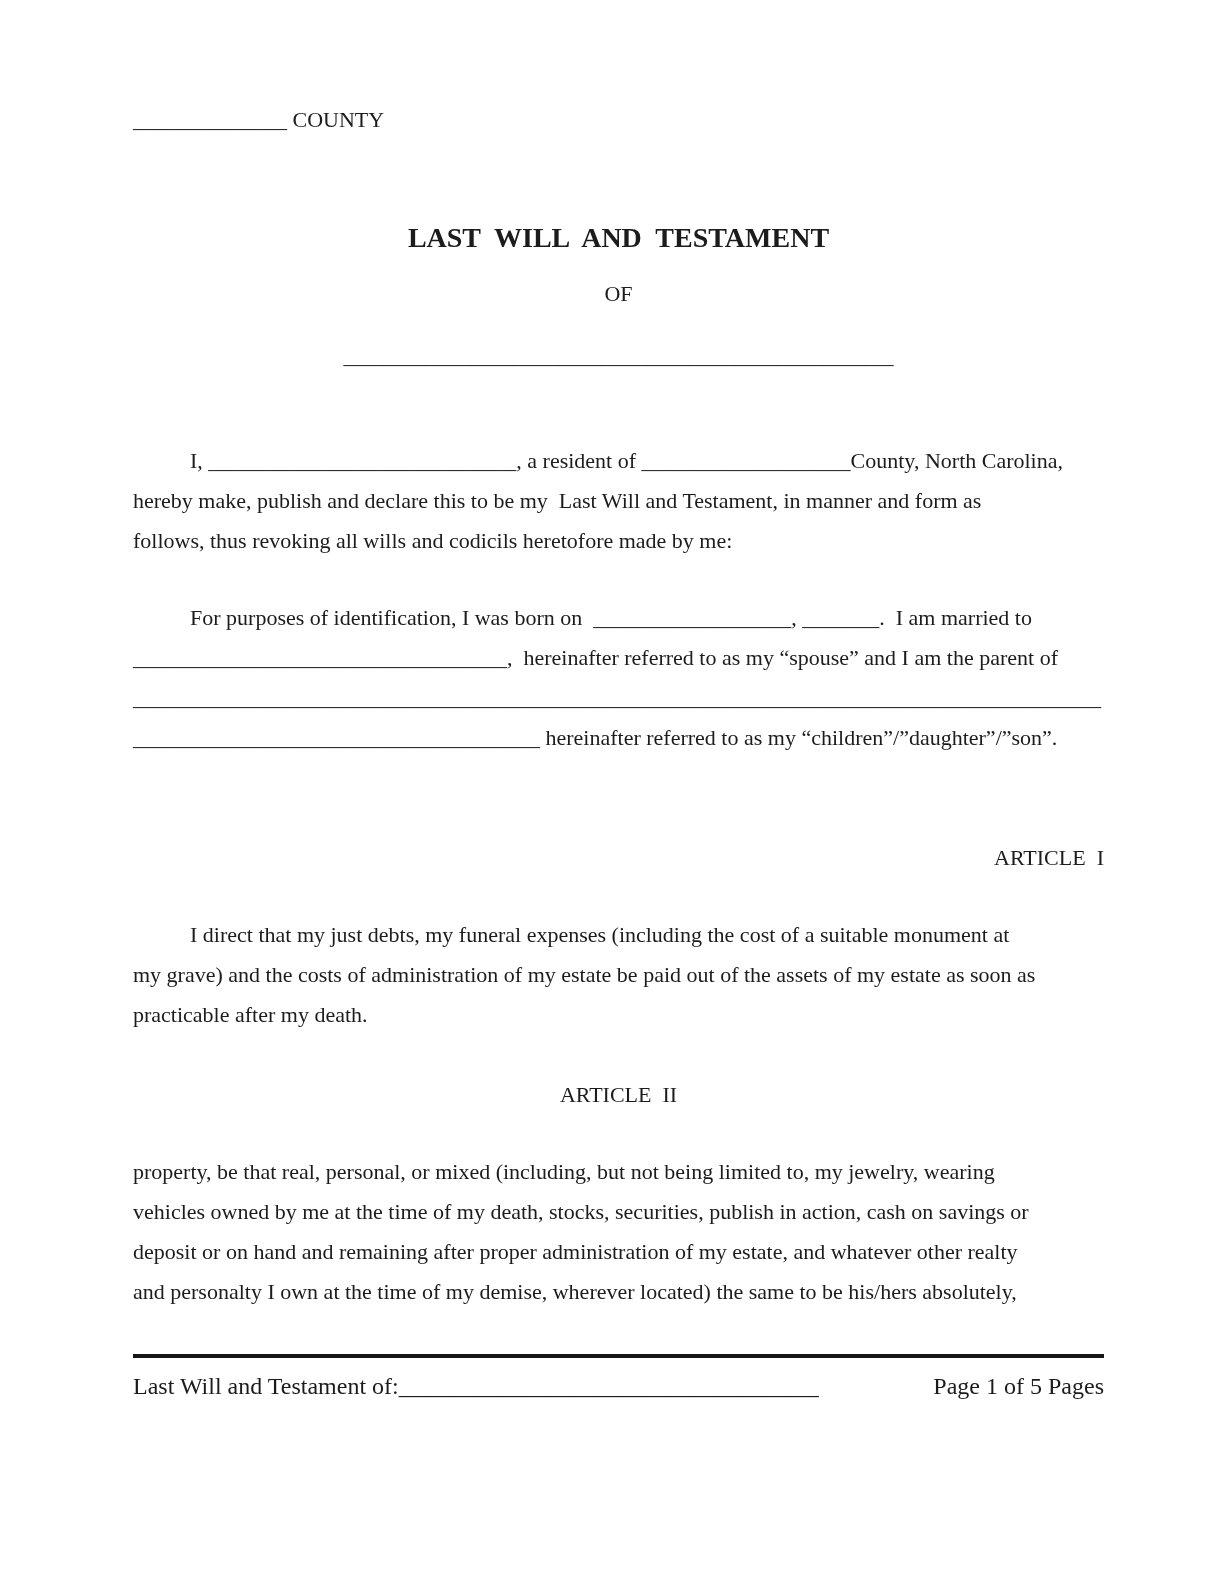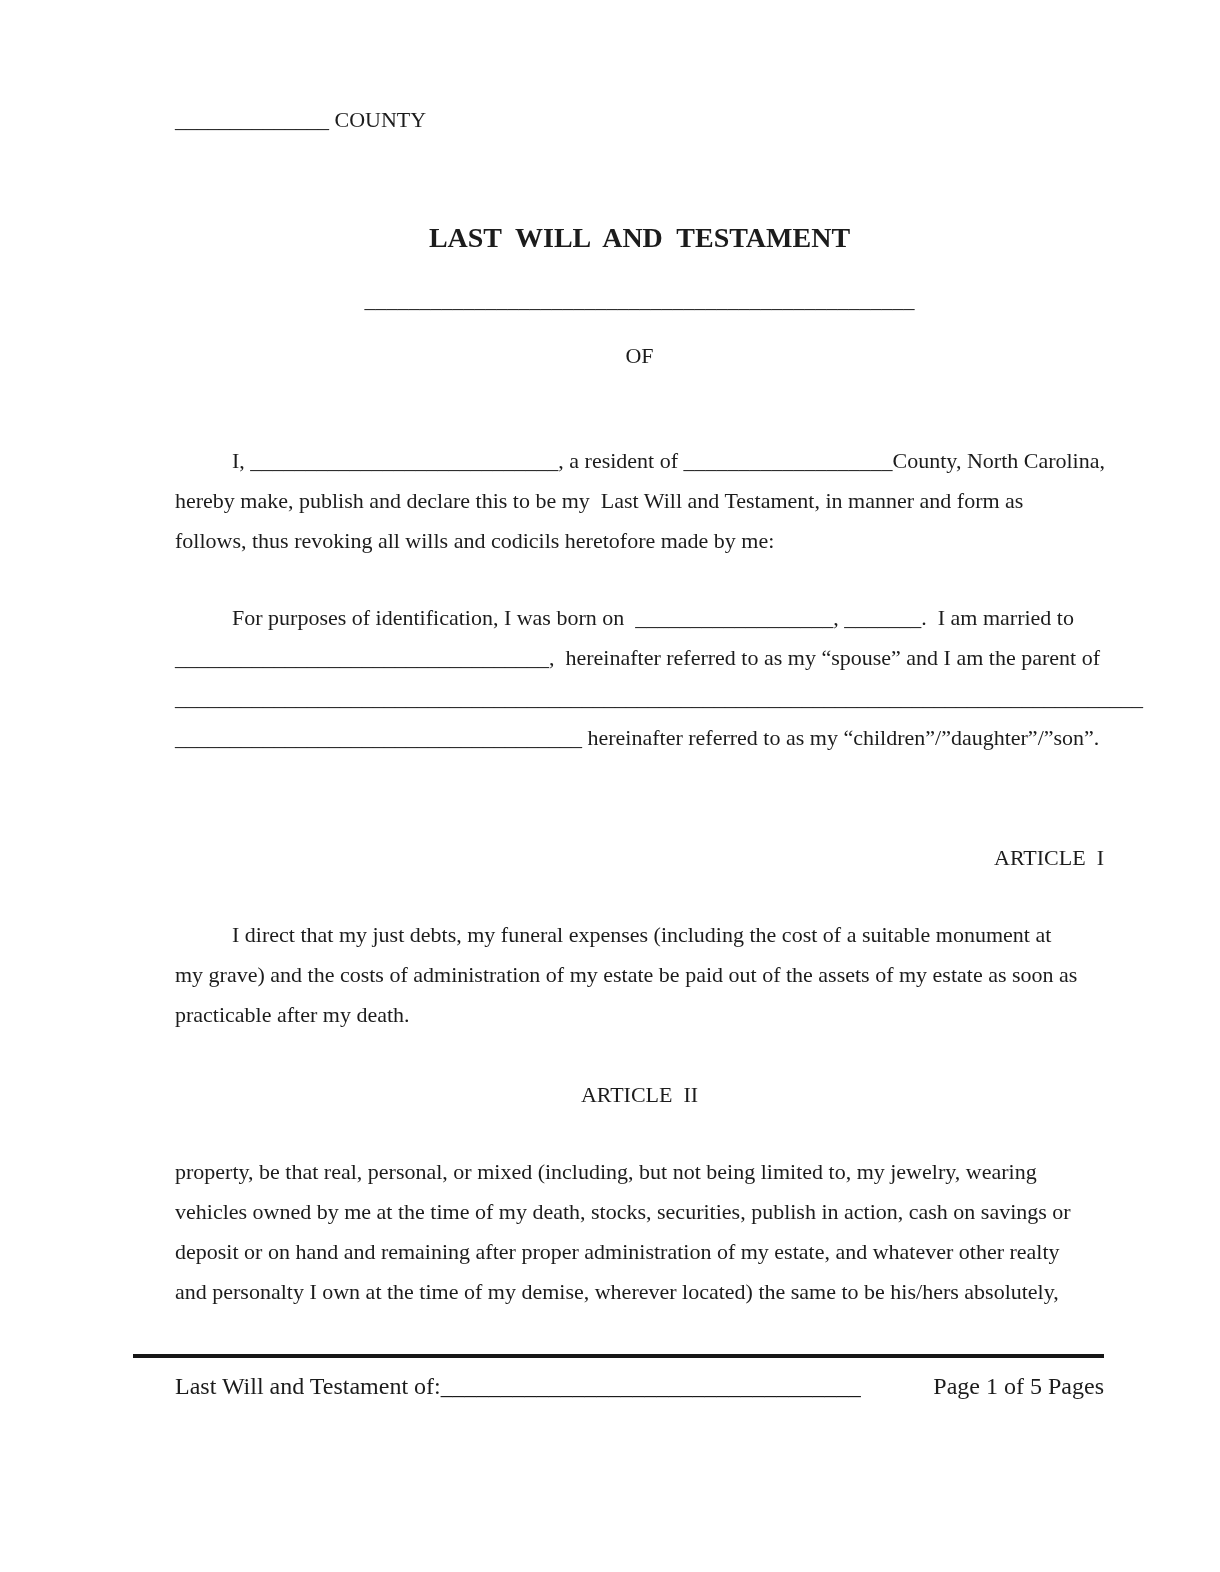--- a/index.html
+++ b/index.html
@@ -15,21 +15,20 @@
     color: #1c1c1c;
     font-family: "Liberation Serif", serif;
     font-size: 22px;
     line-height: 40px;
     box-sizing: border-box;
     padding: 0 116px 0 133px;
     overflow: hidden;
   }
   .line, .centered, .county, .footer-left, .footer-right {
     white-space: pre;
-    margin-left: 42px;
   }
   .county {
     margin-top: 100px;
   }
   .centered {
     text-align: center;
   }
   .doc-title {
     margin-top: 78px;
     font-weight: bold;
@@ -72,23 +71,23 @@
 </style>
 </head>
 <body>
 
 <div class="page">
 
   <div class="county"><span>______________</span><span> </span><span>COUNTY</span></div>
 
   <div class="centered doc-title">LAST  WILL  AND  TESTAMENT</div>
 
+  <div class="centered of-line">OF</div>
+
   <div class="centered name-underline">__________________________________________________</div>
-
-  <div class="centered of-line">OF</div>
 
   <div class="p-intro">
     <div class="line indent">I, ____________________________, a resident of ___________________County, North Carolina,</div>
     <div class="line">hereby make, publish and declare this to be my  Last Will and Testament, in manner and form as</div>
     <div class="line">follows, thus revoking all wills and codicils heretofore made by me:</div>
   </div>
 
   <div class="p-ident">
     <div class="line indent">For purposes of identification, I was born on  __________________, _______.  I am married to</div>
     <div class="line">__________________________________,  hereinafter referred to as my “spouse” and I am the parent of</div>

